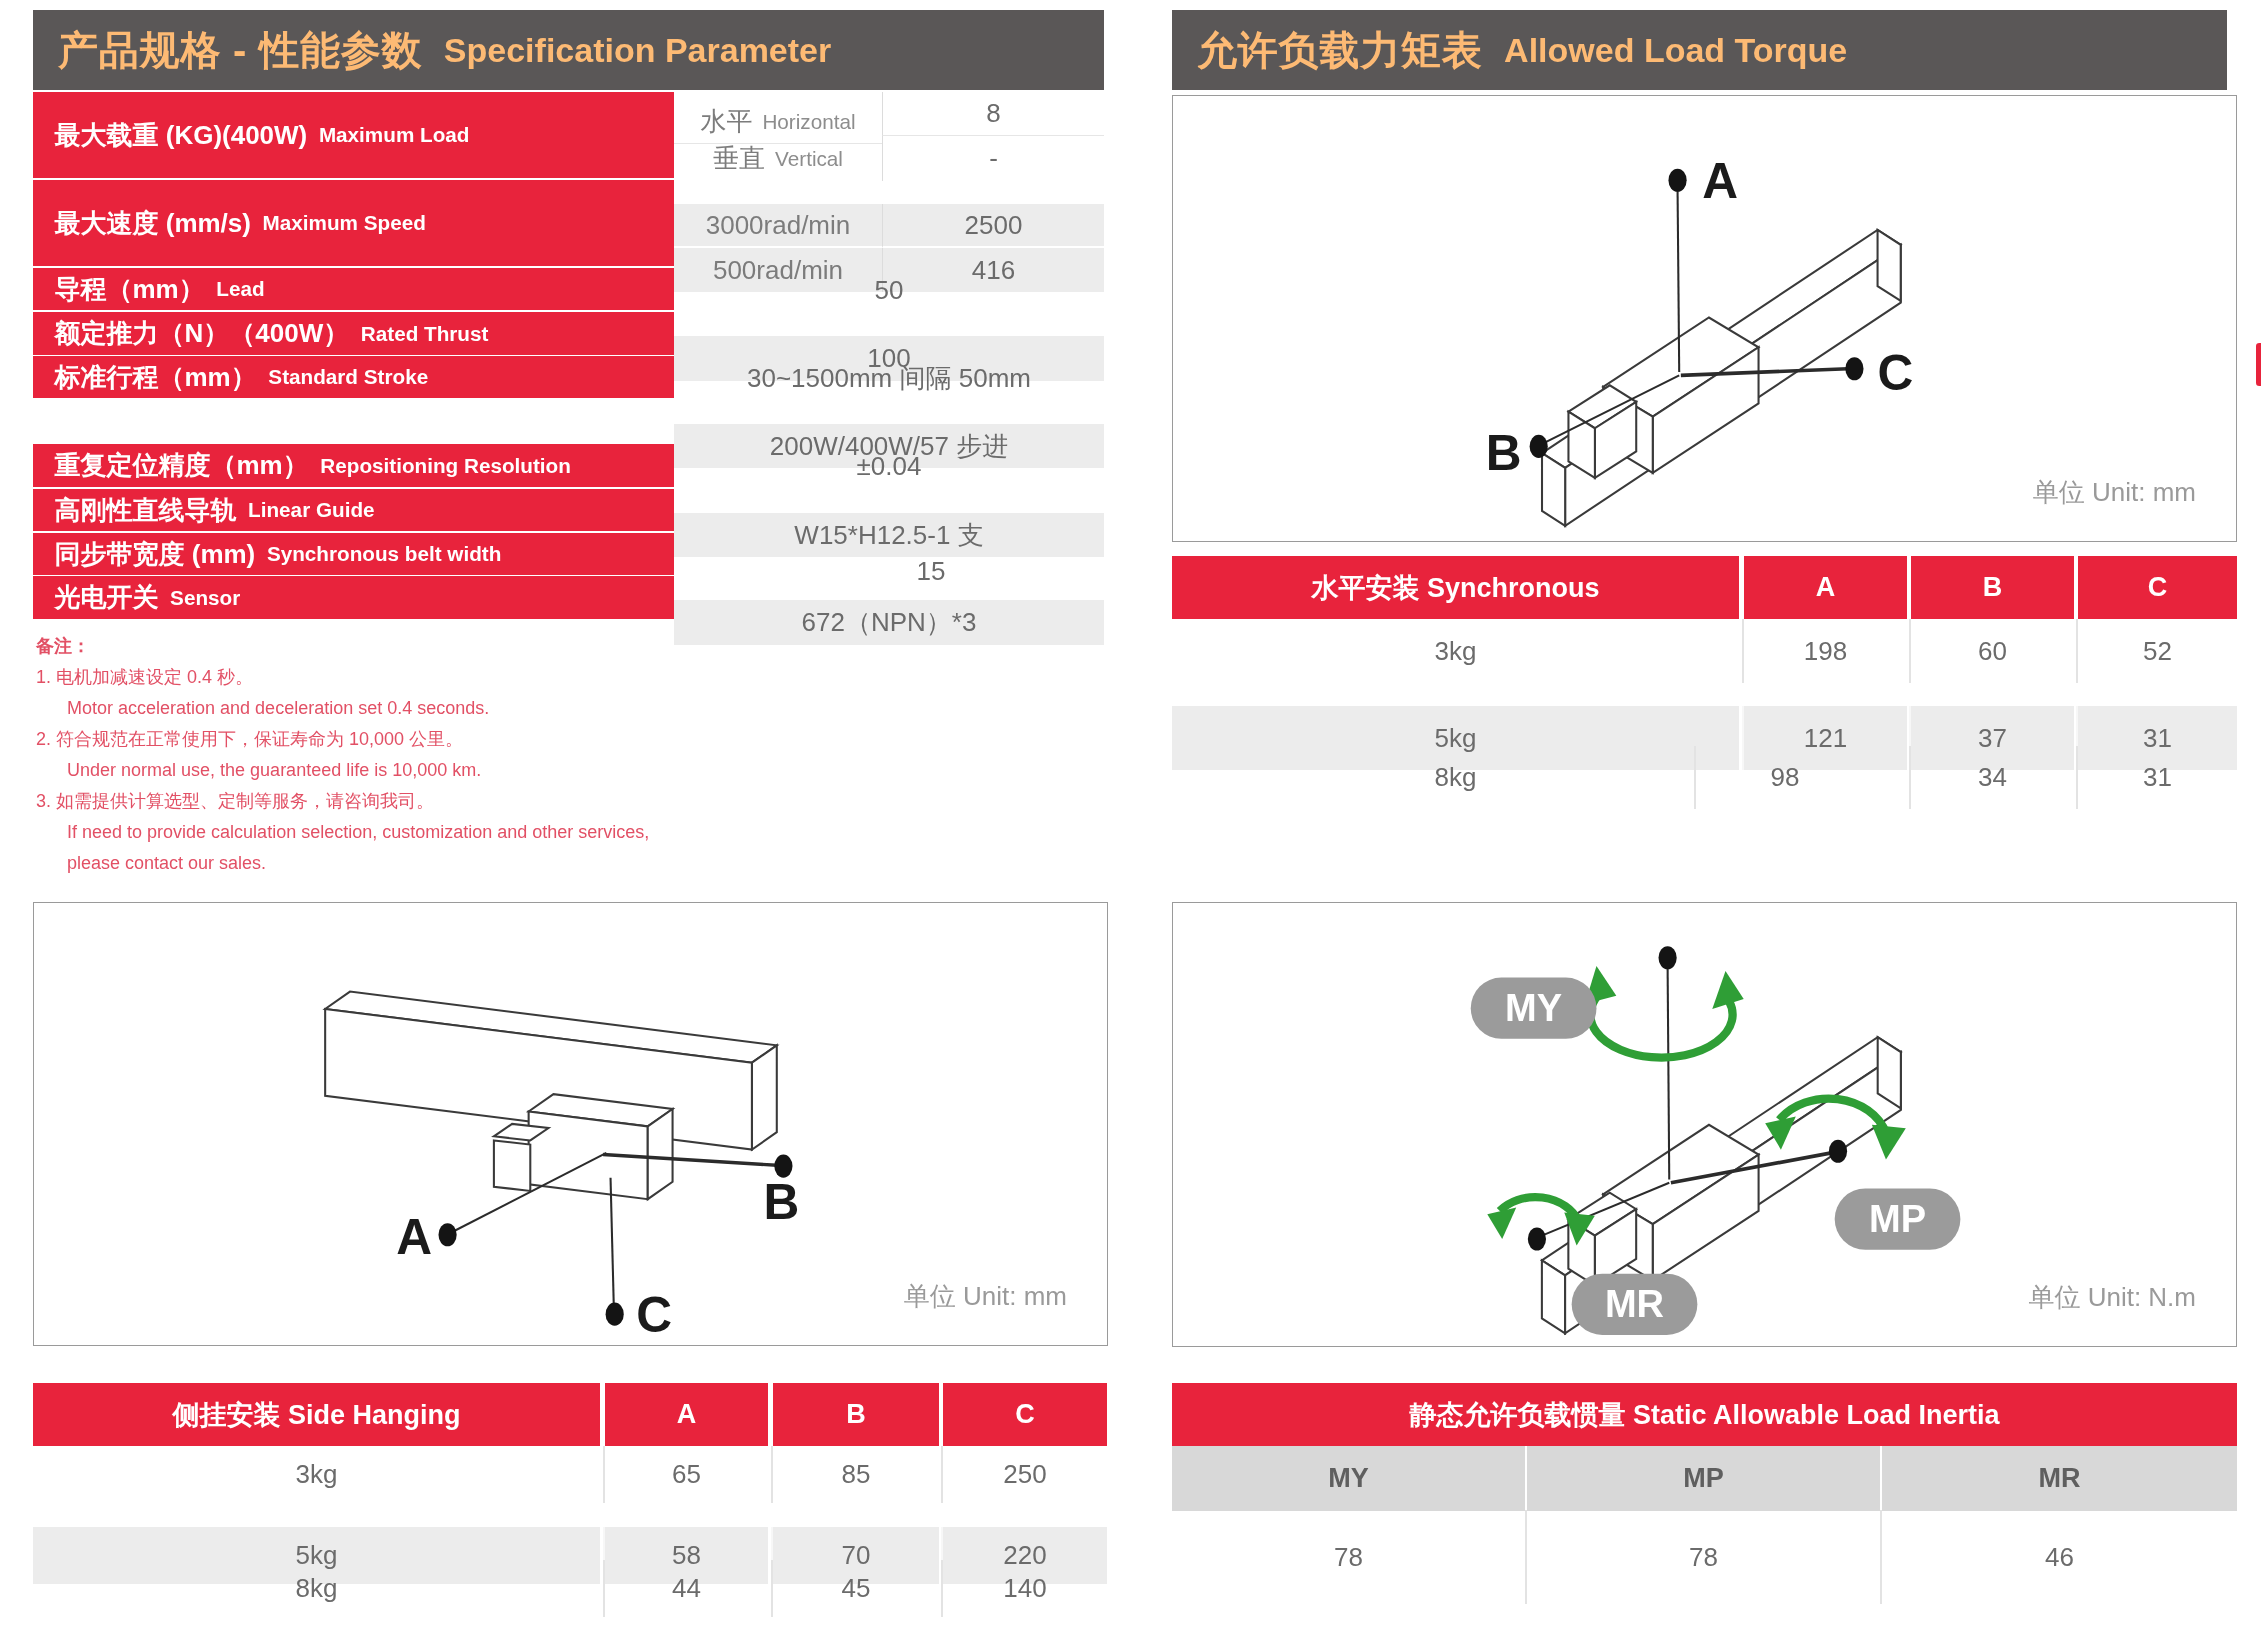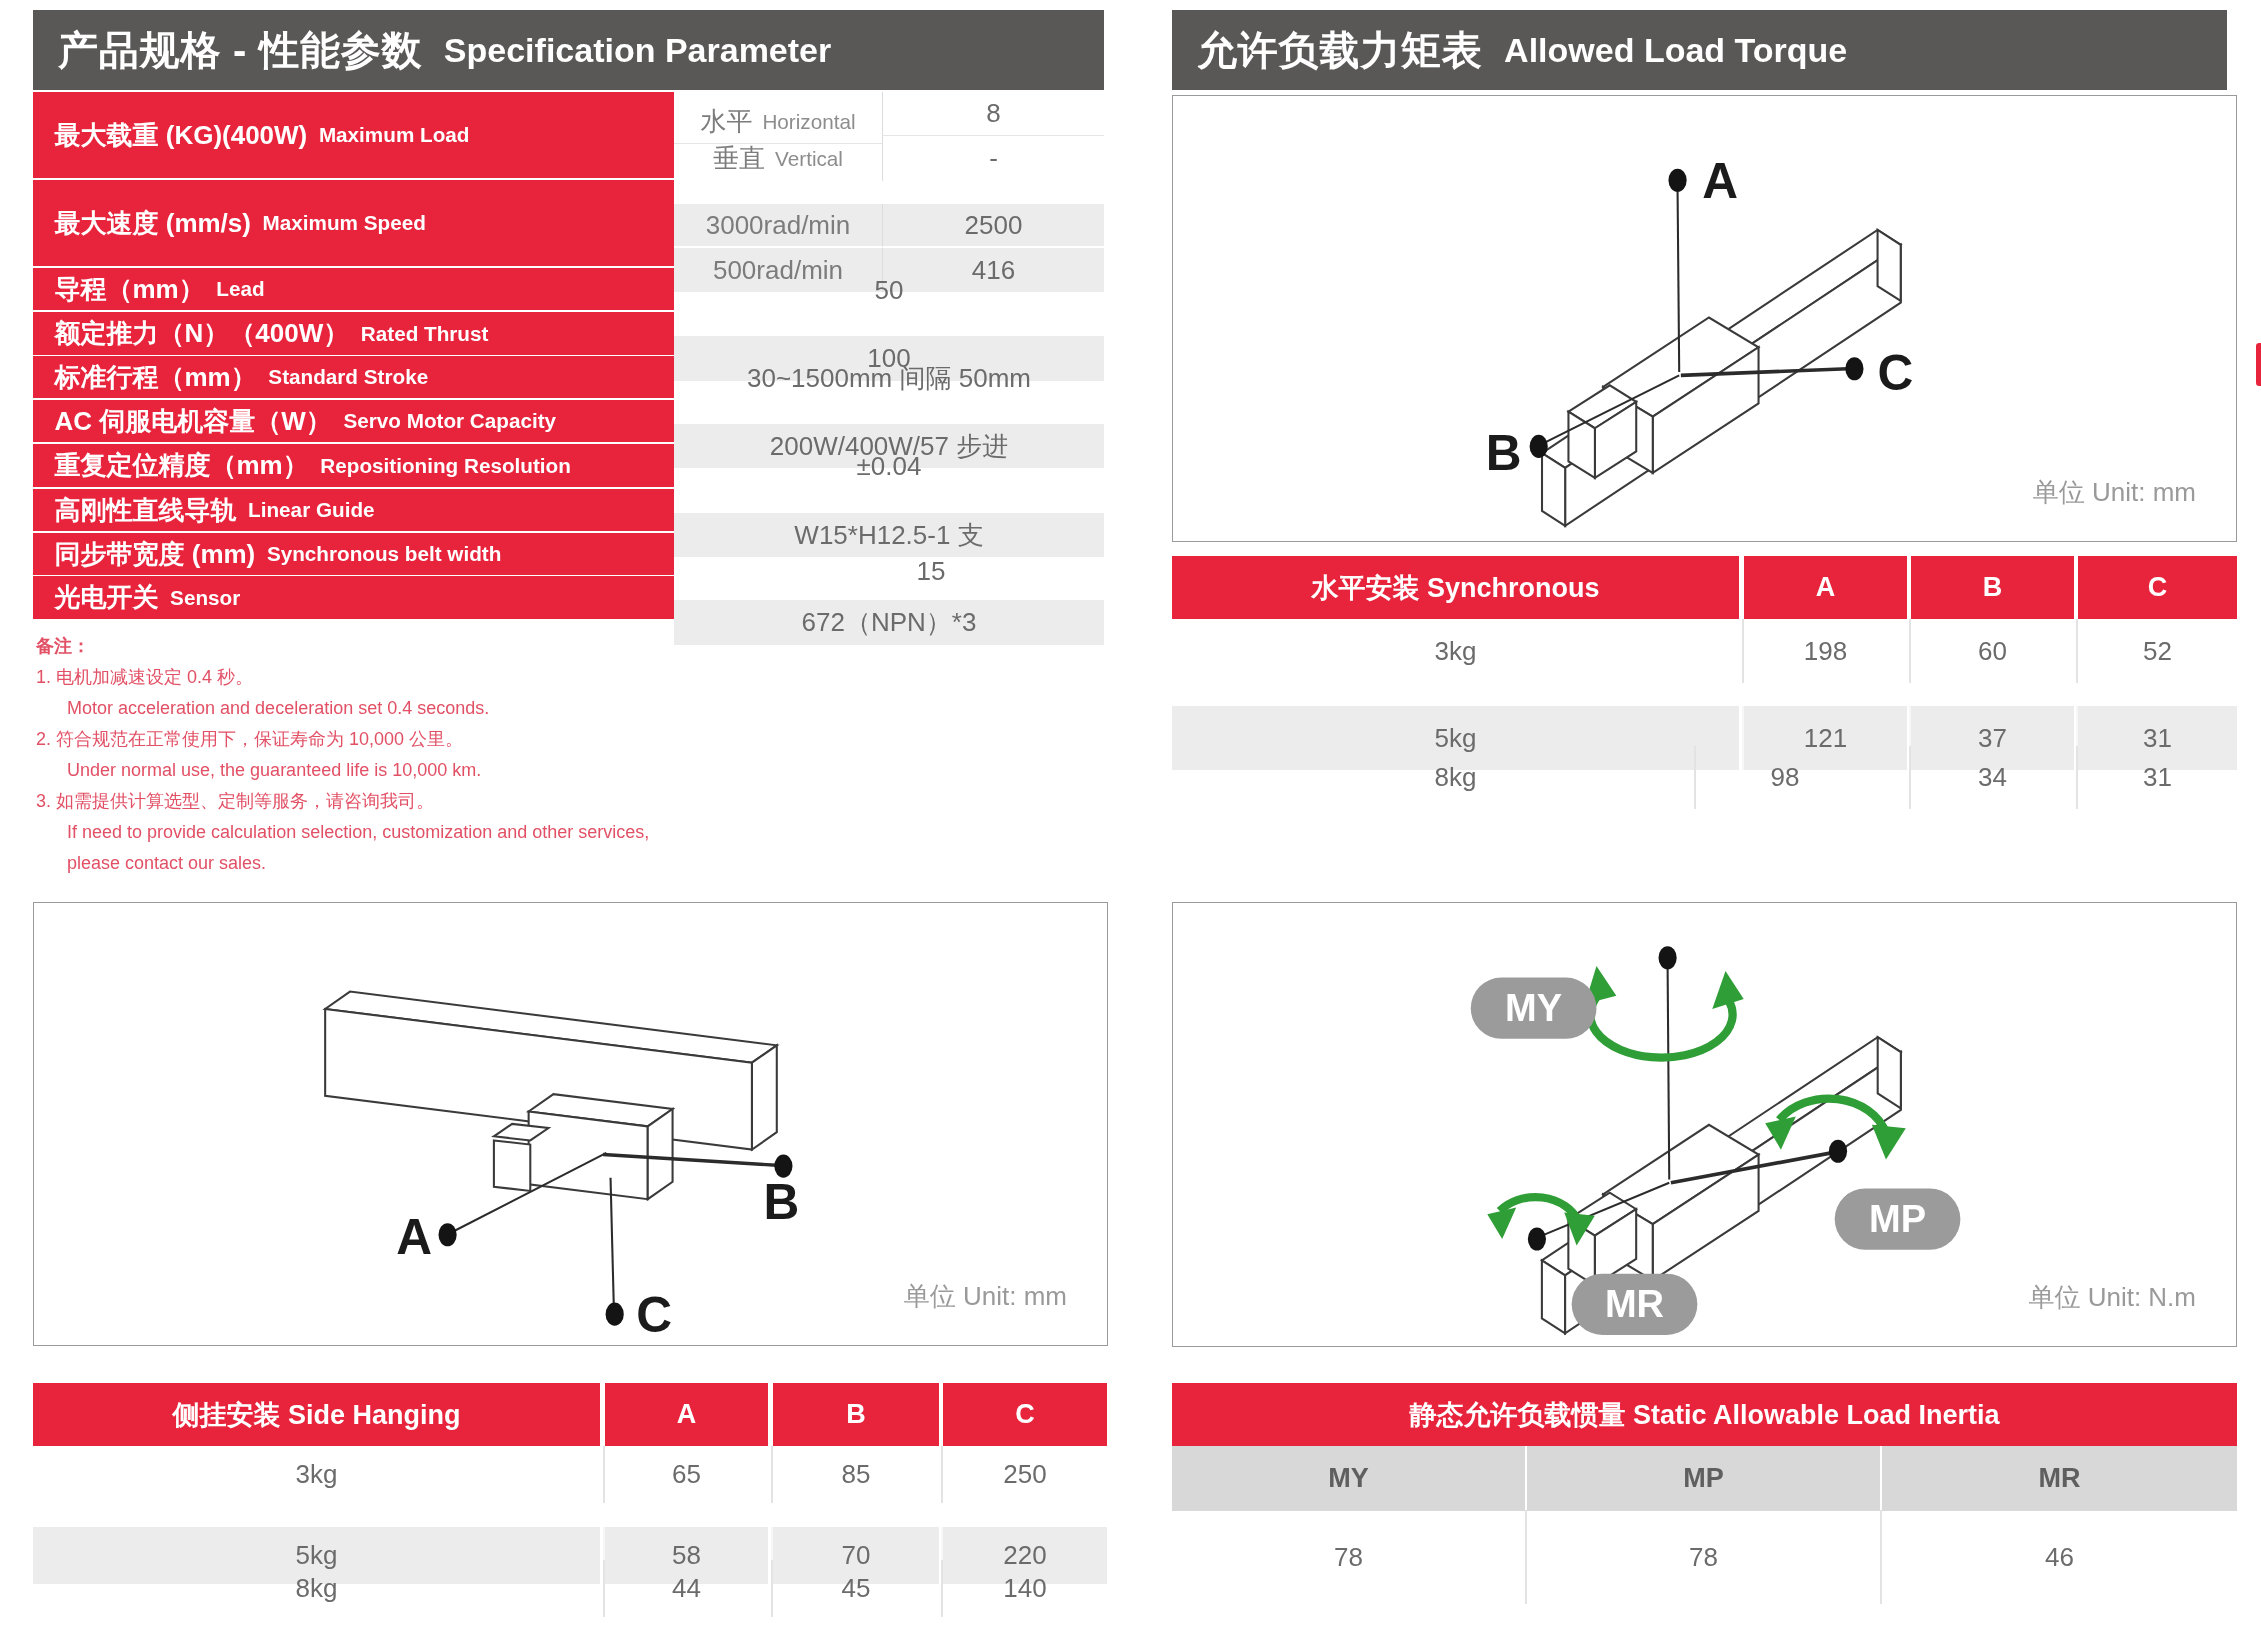--- a/index.html
+++ b/index.html
@@ -1,21 +1,21 @@
 <!DOCTYPE html>
 <html style="font-size:13.2px"><head>
 <meta charset="utf-8">
 <style>
   html,body{margin:0;padding:0;background:#ffffff;}
   .page{position:relative;width:2261px;height:1637px;background:#ffffff;overflow:hidden;
         font-family:"Liberation Sans","DejaVu Sans",sans-serif;}
   .abs{position:absolute;box-sizing:border-box;}
 
   
-  .titlebar{background:#5a5757;color:#ffffff;display:flex;align-items:center;
+  .titlebar{background:#5a5757;color:#fdba74;display:flex;align-items:center;
             padding-left:25px;gap:21.5px;}
   .t-zh{font-size:40px;font-weight:bold;letter-spacing:0.8px;white-space:nowrap;}
   .t-en{font-size:34px;font-weight:bold;white-space:nowrap;}
 
   
   .rlabel{background:#e8233c;color:#fff;display:flex;align-items:center;
           padding-left:21.5px;gap:11.6px;border-bottom:2.5px solid #ffffff;}
   .rlabel .zh{font-size:26px;font-weight:bold;white-space:nowrap;}
   .rlabel .en{font-size:20.7px;font-weight:bold;white-space:nowrap;}
   .scell{display:flex;align-items:center;justify-content:center;gap:10px;
@@ -72,24 +72,20 @@
       <span class="en">Lead</span>
   </div>
   <div class="abs rlabel" style="left:33px;top:312px;width:641px;height:45px;">
     <span class="zh">额定推力（N）（400W）</span>
       <span class="en">Rated Thrust</span>
   </div>
   <div class="abs rlabel" style="left:33px;top:356px;width:641px;height:44px;">
     <span class="zh">标准行程（mm）</span>
       <span class="en">Standard Stroke</span>
   </div>
-  <div class="abs rlabel" style="left:33px;top:400px;width:641px;height:44px;">
-    <span class="zh">AC 伺服电机容量（W）</span>
-      <span class="en">Servo Motor Capacity</span>
-  </div>
   <div class="abs rlabel" style="left:33px;top:444px;width:641px;height:45px;">
     <span class="zh">重复定位精度（mm）</span>
       <span class="en">Repositioning Resolution</span>
   </div>
   <div class="abs rlabel" style="left:33px;top:489px;width:641px;height:44px;">
     <span class="zh">高刚性直线导轨</span>
       <span class="en">Linear Guide</span>
   </div>
   <div class="abs rlabel" style="left:33px;top:533px;width:641px;height:44px;">
     <span class="zh">同步带宽度 (mm)</span>

